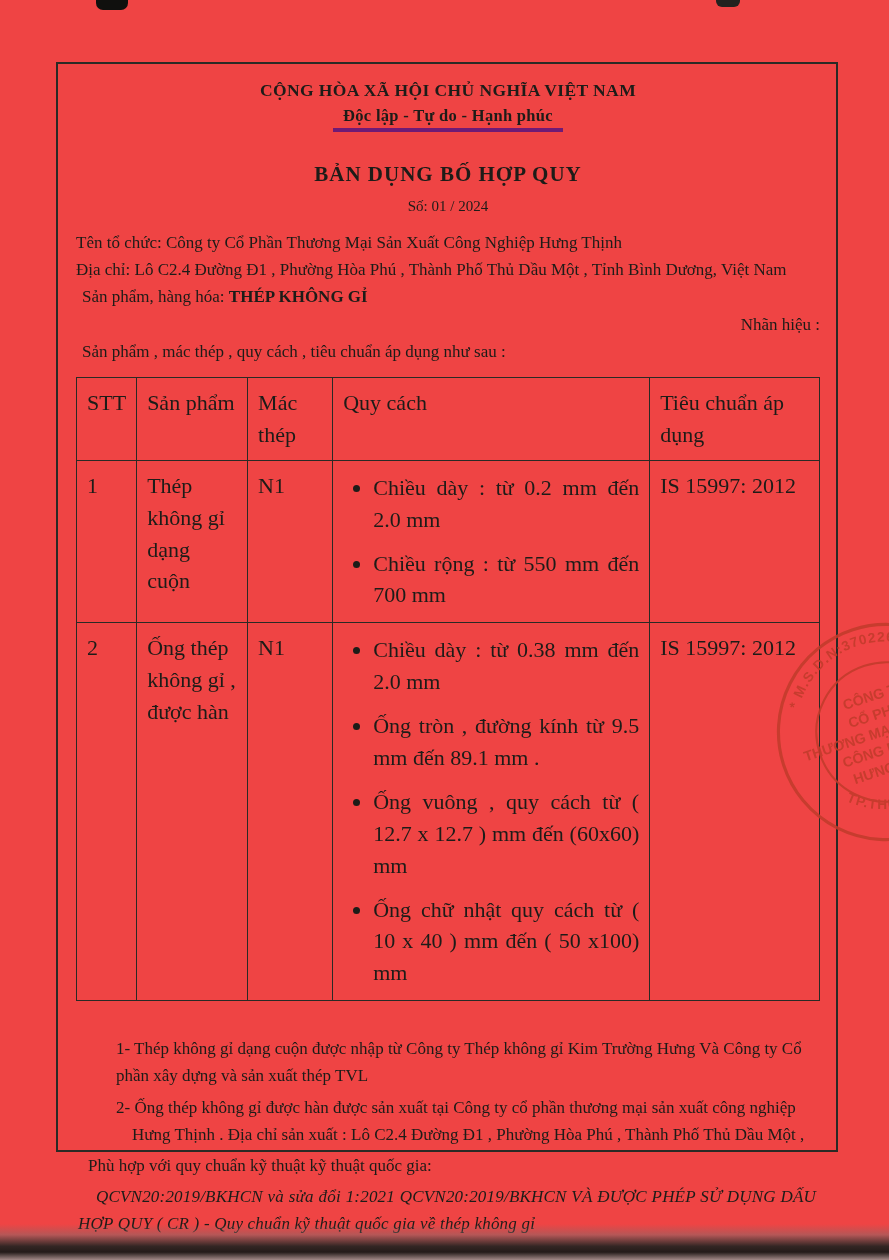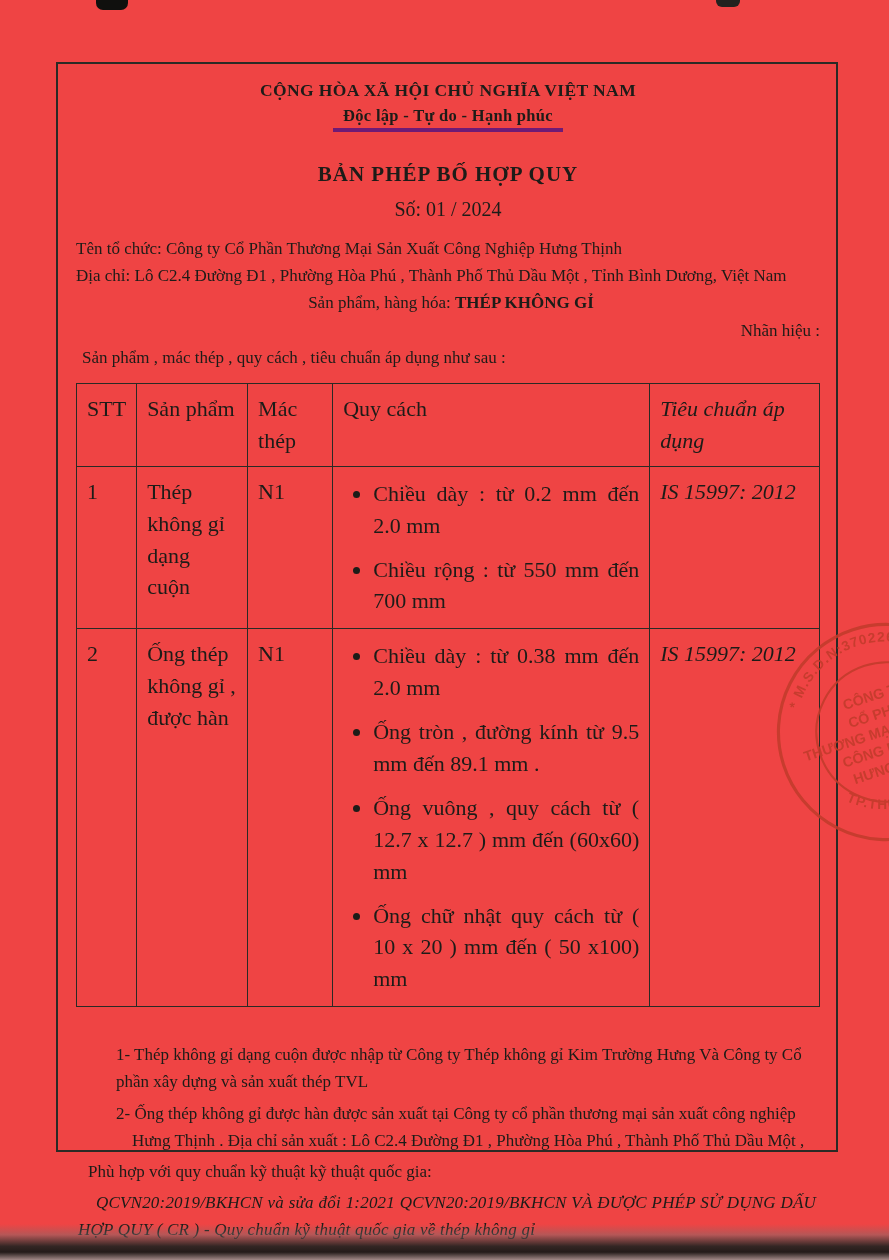--- a/index.html
+++ b/index.html
@@ -28,26 +28,26 @@
     position:absolute; left:56px; top:62px;
     width:782px; height:1090px;
     border:2px solid #2b2a25;
     box-sizing:border-box;
     padding:16px 16px 0 18px;
   }
   .nat-title { text-align:center; font-weight:bold; font-size:17.5px; letter-spacing:.4px; }
   .motto-wrap { text-align:center; margin-top:5px; }
   .motto { display:inline-block; font-weight:bold; font-size:16.5px; border-bottom:4px solid #701a75; padding:0 10px 2px 10px; letter-spacing:.3px; }
   .doc-title { text-align:center; font-weight:bold; font-size:21px; letter-spacing:1px; margin:30px 0 0 0; }
-  .doc-number { text-align:center; font-size:20px; margin-top:11px; }
+  .doc-number { text-align:center; font-size:15px; margin-top:11px; }
   .body-text p { font-size:17px; line-height:1.6; margin:0; }
   .body-text { margin-top:14px; }
   .p-org { margin-top:0;font-family:Liberation Serif, serif; }
   .p-phone { margin-top:4px; }
-  .p-product { margin-top:6px; padding-left:6px;text-align:center; }
+  .p-product { margin-top:6px; padding-left:6px; }
   .p-brand { margin-top:4px; padding-left:6px;text-align:right; }
   .p-intro { margin-top:6px; padding-left:6px; }
   table.spec {
     width:100%;
     border-collapse:collapse;
     margin-top:12px;
     font-size:22px;
   }
   table.spec th, table.spec td {
     border:1.8px solid #2b2a25;
@@ -55,21 +55,21 @@
     vertical-align:top;
     font-weight:normal;
     text-align:left;
     line-height:1.45;
   }
   table.spec th { height:24px; }
   th.c-stt, td.c-stt { width:6.5%; text-align:center; }
   th.c-sp,  td.c-sp  { width:15%; text-align:justify; }
   th.c-mt,  td.c-mt  { width:11.5%; }
   th.c-qc,  td.c-qc  { width:43%; }
-  th.c-tc,  td.c-tc  { width:23%;font-style:italic; }
+  th.c-tc,  td.c-tc  { width:23%; }
   td.c-qc ul.bullets { margin:0; padding-left:30px; list-style:disc; }
   td.c-qc ul.bullets li { margin:2px 0 12px 0; text-align:justify; }
   td.c-qc ul.bullets li:last-child { margin-bottom:2px; }
   td.c-mt { padding-left:16px; }
   .notes { margin-top:34px; font-size:17px; line-height:1.6; }
   .notes p { margin:0; }
   .note-1 { padding-left:40px; margin-bottom:4px !important; }
   .note-2 { padding-left:56px; text-indent:-16px; }
   .note-province { padding-left:24px; margin-top:4px !important; }
   .note-conform { padding-left:12px; margin-top:4px !important; }
@@ -92,21 +92,21 @@
   <div class="scan-blob-1"></div>
   <div class="scan-blob-2"></div>
 
   <div class="border-box">
 
     <div class="nat-title">CỘNG HÒA XÃ HỘI CHỦ NGHĨA VIỆT NAM</div>
     <div class="motto-wrap">
       <span class="motto">Độc lập - Tự do - Hạnh phúc</span>
     </div>
 
-    <div class="doc-title">BẢN PHÉP BỐ HỢP QUY</div>
+    <div class="doc-title">BẢN DỤNG BỐ HỢP QUY</div>
     <div class="doc-number">Số: 01 / 2024</div>
 
     <div class="body-text">
       <p class="p-org">Tên tổ chức: Công ty Cổ Phần Thương Mại Sản Xuất Công Nghiệp Hưng Thịnh</p>
       <p class="p-addr">Địa chỉ: Lô C2.4 Đường Đ1 , Phường Hòa Phú , Thành Phố Thủ Dầu Một , Tỉnh Bình Dương, Việt Nam</p>
       <p class="p-product"><span>Sản phẩm, hàng hóa: </span><strong>THÉP KHÔNG GỈ</strong></p>
       <p class="p-brand">Nhãn hiệu :</p>
       <p class="p-intro">Sản phẩm , mác thép , quy cách , tiêu chuẩn áp dụng như sau :</p>
     </div>
 
@@ -135,21 +135,21 @@
           </tr>
           <tr>
             <td class="c-stt">2</td>
             <td class="c-sp">Ống thép không gỉ , được hàn</td>
             <td class="c-mt">N1</td>
             <td class="c-qc">
               <ul class="bullets">
                 <li>Chiều dày : từ 0.38 mm đến 2.0 mm</li>
                 <li>Ống tròn , đường kính từ 9.5 mm đến 89.1 mm .</li>
                 <li>Ống vuông , quy cách từ ( 12.7 x 12.7 ) mm đến (60x60) mm</li>
-                <li>Ống chữ nhật quy cách từ ( 10 x 20 ) mm đến ( 50 x100) mm</li>
+                <li>Ống chữ nhật quy cách từ ( 10 x 40 ) mm đến ( 50 x100) mm</li>
               </ul>
             </td>
             <td class="c-tc">IS 15997: 2012</td>
           </tr>
         </tbody>
     </table>
 
     <div class="notes">
       <p class="note-1">1-  Thép không gỉ dạng cuộn được nhập từ Công ty Thép không gỉ Kim Trường Hưng Và Công ty Cổ phần xây dựng và sản xuất thép TVL</p>
       <p class="note-2">2-  Ống thép không gỉ được hàn được sản xuất tại Công ty cổ phần thương mại sản xuất công nghiệp Hưng Thịnh . Địa chỉ sản xuất : Lô C2.4 Đường Đ1 , Phường Hòa Phú , Thành Phố Thủ Dầu Một ,</p>

